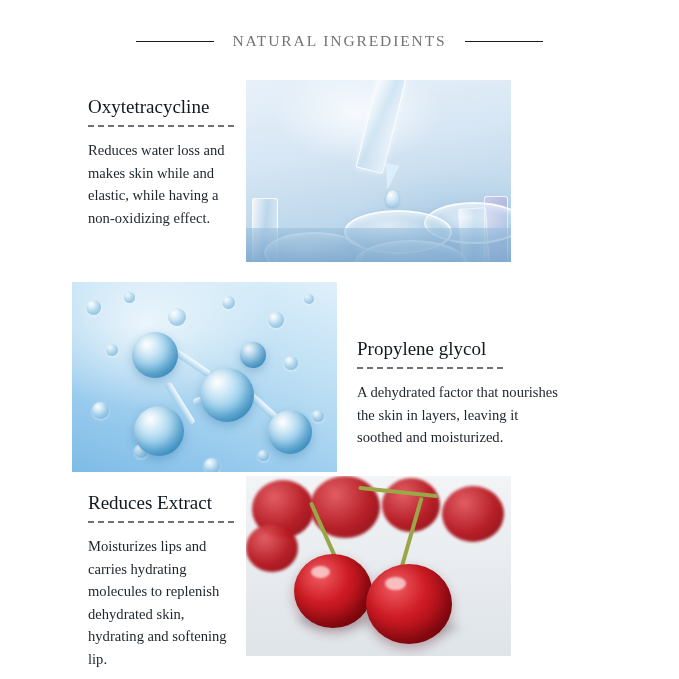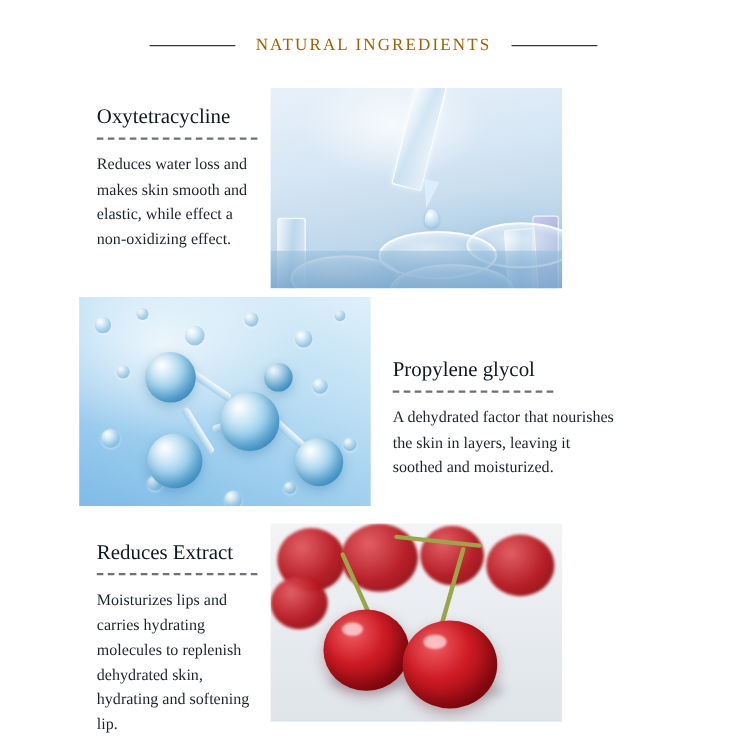--- a/index.html
+++ b/index.html
@@ -33,34 +33,34 @@
   }
   .header-rule {
     width: 78px;
     height: 0;
     border-top: 1px solid #1b1b1b;
   }
   .header-title {
     font-family: "Liberation Serif", serif;
     font-size: 15.5px;
     letter-spacing: 1.9px;
-    color: #a16207;
+    color: #737373;
     margin: 0 18px;
     white-space: nowrap;
   }
 
   
   .row {
     position: absolute;
     left: 0;
     width: 679px;
     display: flex;
   }
   .row-1 { top: 80px; height: 182px; }
-  .row-2 { top: 270px; height: 190px; }
+  .row-2 { top: 282px; height: 190px; }
   .row-3 { top: 476px; height: 180px; }
 
   .text-col {
     box-sizing: border-box;
     width: 246px;
     padding-top: 16px;
   }
   .text-col.left  { padding-left: 88px; padding-right: 10px; }
   .text-col.right { padding-left: 20px; padding-right: 16px; }
 
@@ -236,21 +236,21 @@
   <div class="header">
     <div class="header-rule"></div>
     <div class="header-title">NATURAL INGREDIENTS</div>
     <div class="header-rule"></div>
   </div>
 
   <div class="row row-1">
     <div class="text-col left">
       <div class="ing-title">Oxytetracycline</div>
       <div class="dash-rule"></div>
-      <p class="ing-body">Reduces water loss and makes skin smooth and elastic, while effect a non-oxidizing effect.</p>
+      <p class="ing-body">Reduces water loss and makes skin while and elastic, while having a non-oxidizing effect.</p>
     </div>
     <div class="img-col img-dropper">
       <div class="haze"></div>
       <div class="tube t1"></div>
       <div class="tube t3"></div>
       <div class="tube t2"></div>
       <div class="pipette"></div>
       <div class="pipette-tip"></div>
       <div class="droplet"></div>
       <div class="dish d3"></div>

